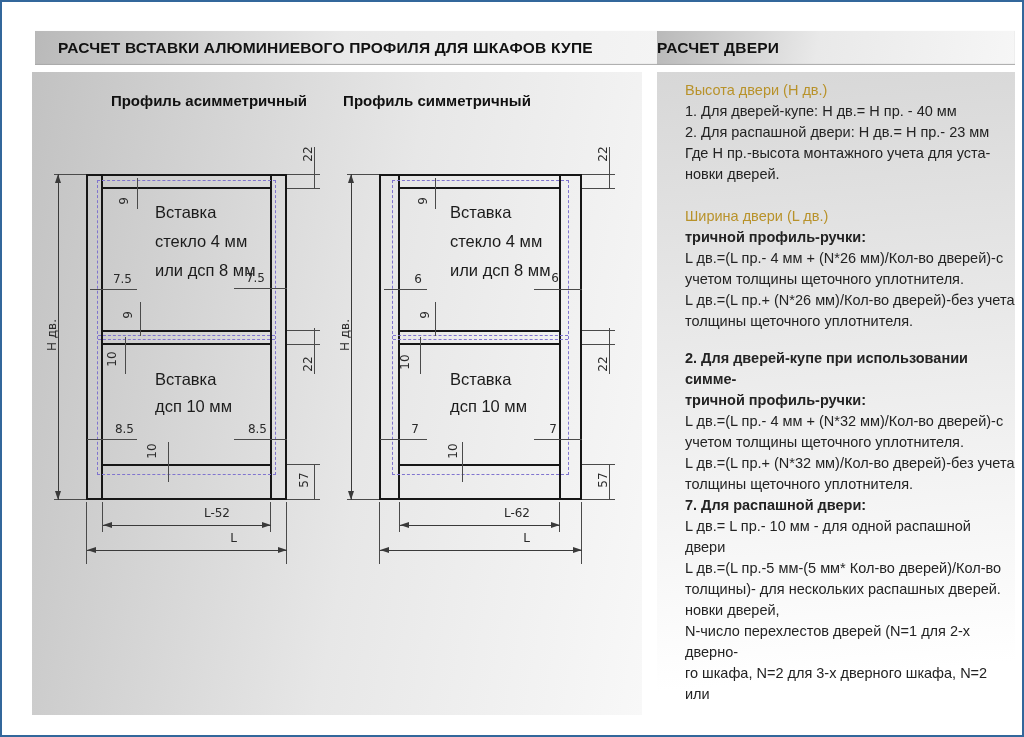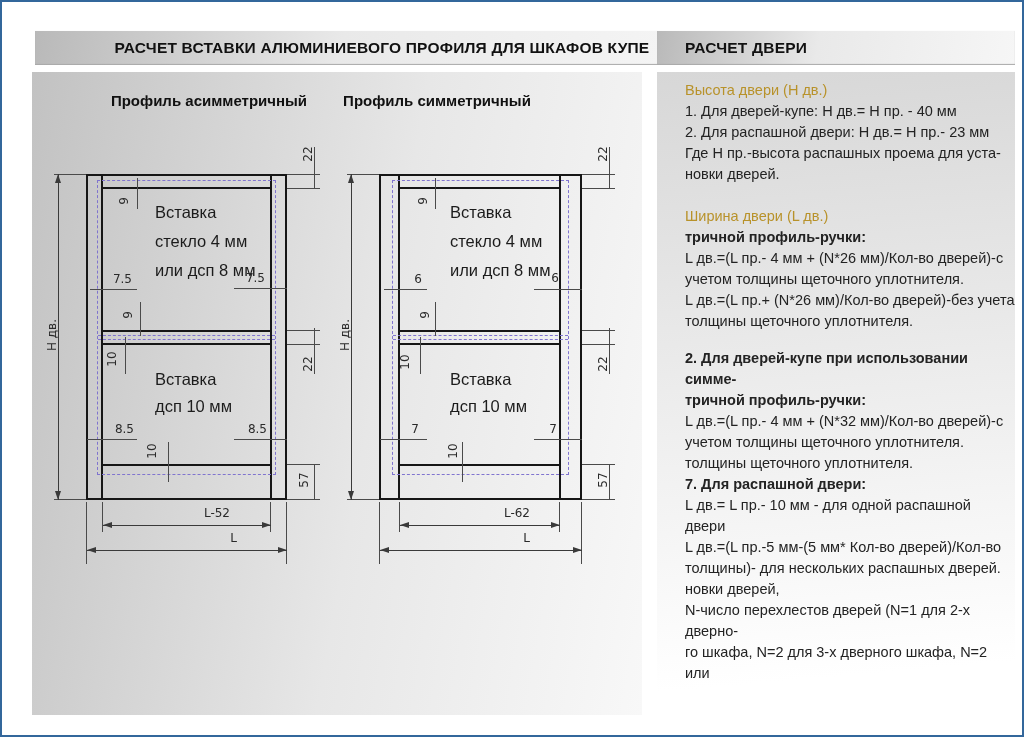--- a/index.html
+++ b/index.html
@@ -44,48 +44,49 @@
   
   .panel-text{padding:8px 0 0 28px;font-size:14.5px;line-height:21px;color:#232323;}
   .panel-text .gold{color:#b8922a;font-weight:normal;}
   .panel-text .bold{font-weight:bold;}
   .panel-text .gap{height:21px;}
   .panel-text .gap-sm{height:16px;}
 </style>
 </head>
 <body>
 
-<div class="hdr-bar" style="left:33px;top:28px;width:681px;padding-left:13px;box-sizing:border-box;justify-content:center;">
+<div class="hdr-bar" style="left:33px;top:28px;width:681px;padding-left:23px;box-sizing:border-box;">
   <span>РАСЧЕТ ВСТАВКИ АЛЮМИНИЕВОГО ПРОФИЛЯ ДЛЯ ШКАФОВ КУПЕ</span>
 </div>
-<div class="hdr-bar" style="left:655px;top:28px;width:358px;padding-left:28px;box-sizing:border-box;">
+<div class="hdr-bar" style="left:655px;top:28px;width:358px;box-sizing:border-box;">
   <span>РАСЧЕТ ДВЕРИ</span>
 </div>
 
 <div class="panel diag-panel" style="left:30px;width:610px;"></div>
 
 <div class="panel text-panel" style="left:655px;width:358px;">
   <div class="panel-text">
       <div class="gold">Высота двери (Н дв.)</div>
       <div class="normal">1. Для дверей-купе: Н дв.= Н пр. - 40 мм</div>
       <div class="normal">2. Для распашной двери: Н дв.= Н пр.- 23 мм</div>
-      <div class="normal">Где Н пр.-высота распашных проема для уста-</div>
+      <div class="normal">Где Н пр.-высота монтажного учета для уста-</div>
       <div class="normal">новки дверей.</div>
       <div class="gap"></div>
       <div class="gold">Ширина двери (L дв.)</div>
       <div class="bold">тричной профиль-ручки:</div>
       <div class="normal">L дв.=(L пр.- 4 мм + (N*26 мм)/Кол-во дверей)-с</div>
       <div class="normal">учетом толщины щеточного уплотнителя.</div>
       <div class="normal">L дв.=(L пр.+ (N*26 мм)/Кол-во дверей)-без учета</div>
       <div class="normal">толщины щеточного уплотнителя.</div>
       <div class="gap-sm"></div>
       <div class="bold">2. Для дверей-купе при использовании симме-</div>
       <div class="bold">тричной профиль-ручки:</div>
       <div class="normal">L дв.=(L пр.- 4 мм + (N*32 мм)/Кол-во дверей)-с</div>
       <div class="normal">учетом толщины щеточного уплотнителя.</div>
+      <div class="normal">L дв.=(L пр.+ (N*32 мм)/Кол-во дверей)-без учета</div>
       <div class="normal">толщины щеточного уплотнителя.</div>
       <div class="bold">7. Для распашной двери:</div>
       <div class="normal">L дв.= L пр.- 10 мм - для одной распашной двери</div>
       <div class="normal">L дв.=(L пр.-5 мм-(5 мм* Кол-во дверей)/Кол-во</div>
       <div class="normal">толщины)- для нескольких распашных дверей.</div>
       <div class="normal">новки дверей,</div>
       <div class="normal">N-число перехлестов дверей (N=1 для 2-х дверно-</div>
       <div class="normal">го шкафа, N=2 для 3-х дверного шкафа, N=2 или</div>
     </div>
 </div>

